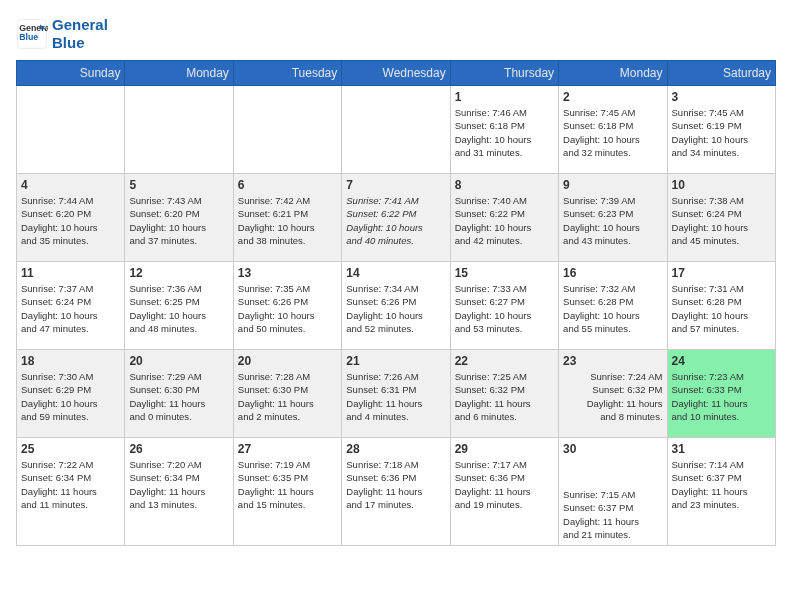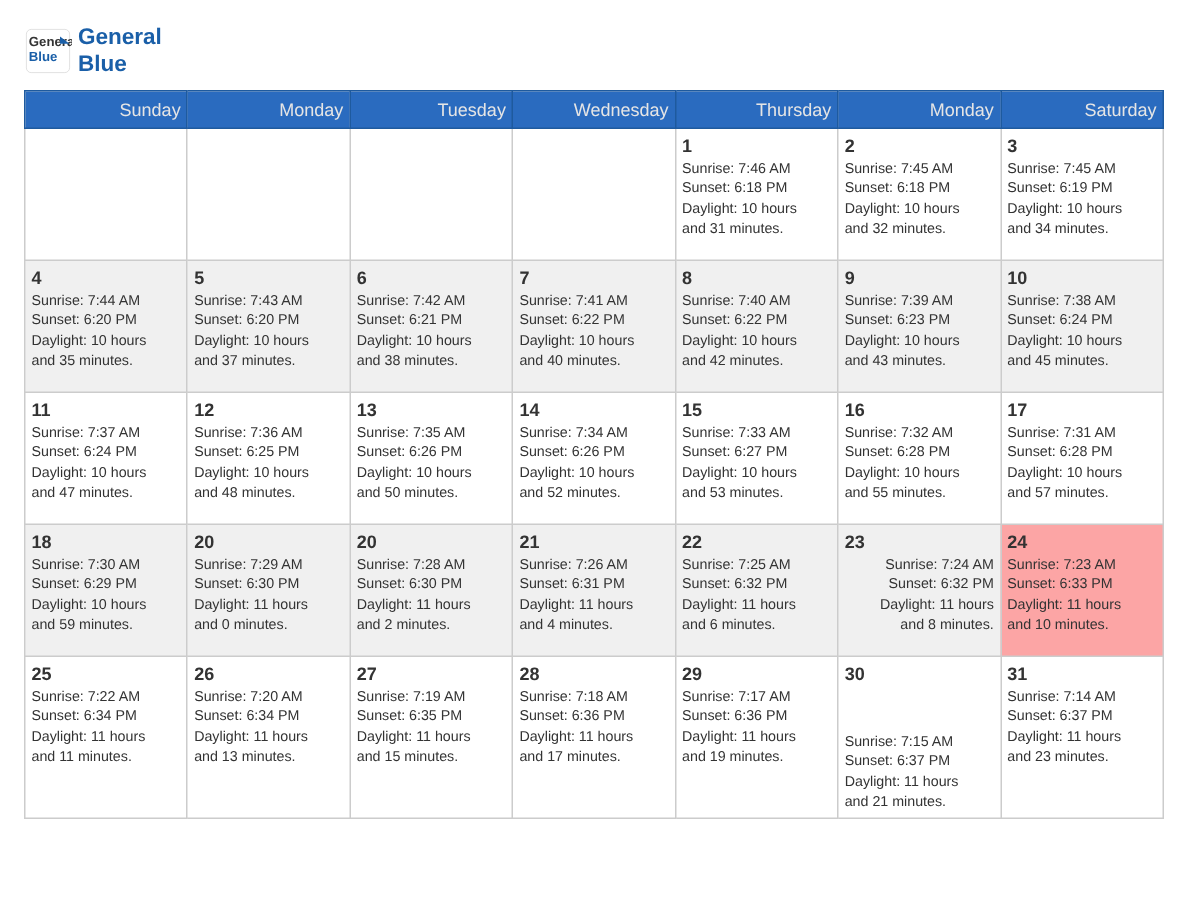--- a/index.html
+++ b/index.html
@@ -166,21 +166,21 @@
         </td>
         <td style="background: rgb(240, 240, 240);">
           <span class="day-number">6</span>
           <div class="day-info" style="white-space: pre-line;">Sunrise: 7:42 AM
 Sunset: 6:21 PM
 Daylight: 10 hours
 and 38 minutes.</div>
         </td>
         <td style="background: rgb(240, 240, 240);">
           <span class="day-number">7</span>
-          <div class="day-info" style="white-space: pre-line;">Sunrise: 7:41 AM
+          <div class="day-info" style="white-space: pre-line; font-style: italic;">Sunrise: 7:41 AM
 Sunset: 6:22 PM
 Daylight: 10 hours
 and 40 minutes.</div>
         </td>
         <td style="background: rgb(240, 240, 240);">
           <span class="day-number">8</span>
           <div class="day-info" style="white-space: pre-line;">Sunrise: 7:40 AM
 Sunset: 6:22 PM
 Daylight: 10 hours
 and 42 minutes.</div>
@@ -287,21 +287,21 @@
 Daylight: 11 hours
 and 6 minutes.</div>
         </td>
         <td style="background: rgb(240, 240, 240);">
           <span class="day-number">23</span>
           <div class="day-info" style="white-space: pre-line; text-align: right;">Sunrise: 7:24 AM
 Sunset: 6:32 PM
 Daylight: 11 hours
 and 8 minutes.</div>
         </td>
-        <td style="background: #fca5a5; margin-left: 24px;">
+        <td style="background: #86efac; margin-left: 24px;">
           <span class="day-number">24</span>
           <div class="day-info" style="white-space: pre-line;">Sunrise: 7:23 AM
 Sunset: 6:33 PM
 Daylight: 11 hours
 and 10 minutes.</div>
         </td>
       </tr>
       <tr>
         <td style="background: rgb(255, 255, 255);">
           <span class="day-number">25</span>

